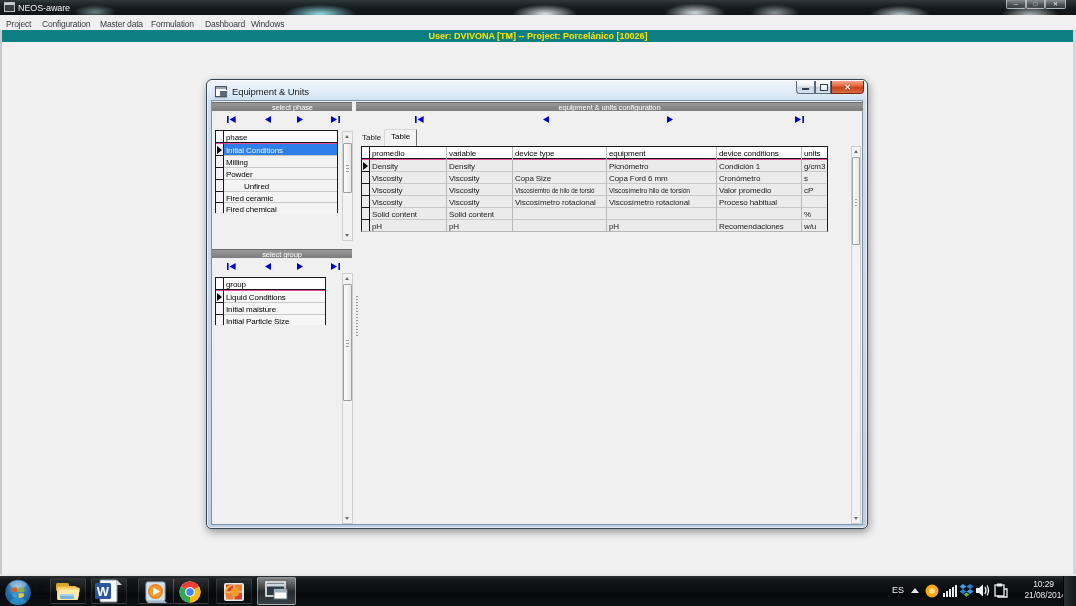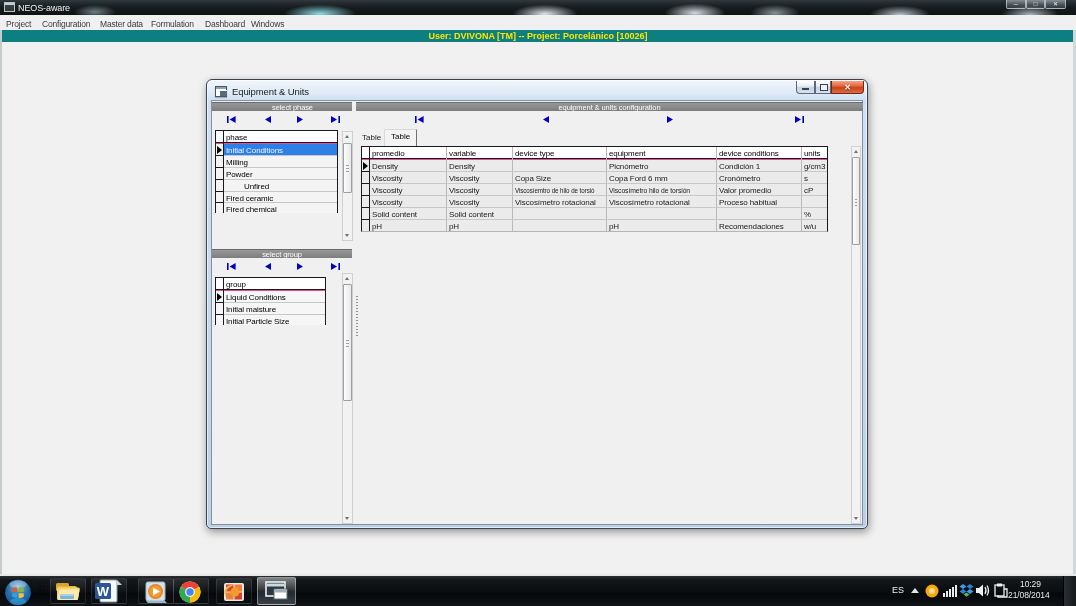--- a/index.html
+++ b/index.html
@@ -73,21 +73,21 @@
 .sb .thumb { position:absolute; left:0px; width:100%; background:linear-gradient(90deg,#fdfdfd,#e8e8e8); border:1px solid #9aa0a6; border-radius:1px; }
 .sb .grip { position:absolute; left:2px; right:2px; height:1px; background:#9aa0a6; }
 .arr { position:absolute; width:0; height:0; }
 
 
 #taskline { left:0; top:574px; width:1076px; height:2px; background:#e6e8e9; }
 #taskbar { left:0; top:576px; width:1076px; height:30px;
   background:linear-gradient(#2a2e31, #131619 14%, #0b0e11 50%, #05070a 58%, #0f1316);
 }
 #showdesk { position:absolute; right:0; top:0; width:13px; height:30px; border-left:1px solid #000; background:linear-gradient(90deg,#2a2f33,#14181b); }
-.clock { position:absolute; color:#e8e8e8; font-size:8.5px; letter-spacing:-0.1px; text-align:left; }
+.clock { position:absolute; color:#e8e8e8; font-size:8.5px; letter-spacing:-0.1px; text-align:right; }
 </style>
 </head>
 <body>
 
 <div class="abs" id="titlebar">
   <div id="appicon"></div>
   <div class="txt">NEOS-aware</div>
   <div class="capbtn" style="left:1006px; width:20px;">
       <div class="g">─</div>
     </div>

